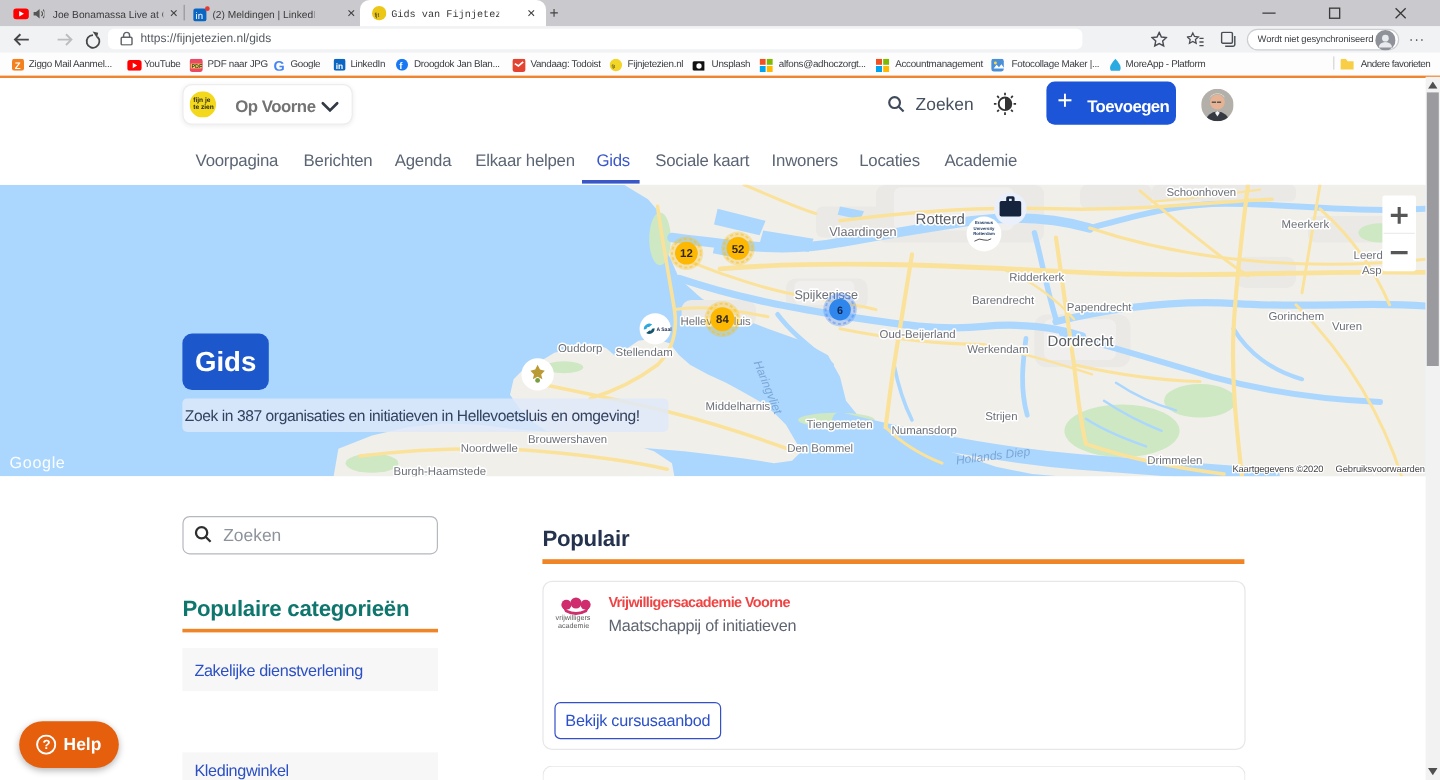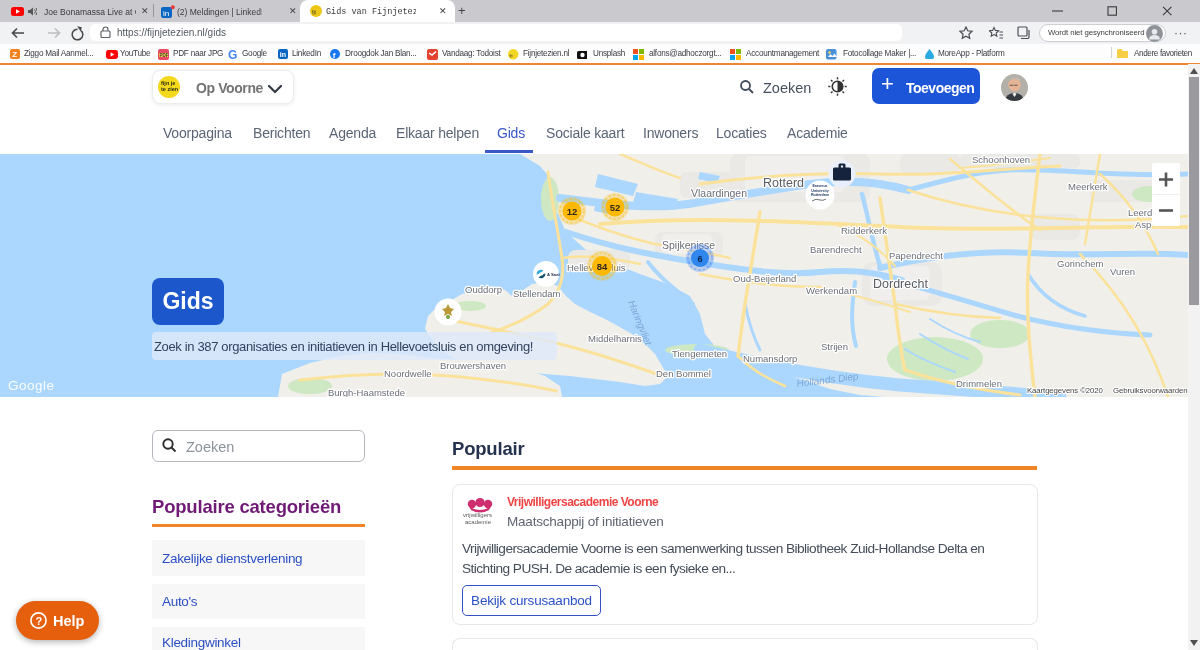--- a/index.html
+++ b/index.html
@@ -422,44 +422,42 @@
 <div class="abs" style="left:152px;top:332px;width:405px;height:28px;background:rgba(222,233,250,.82);border-radius:4px;display:flex;align-items:center;padding-left:2px;font-size:13px;letter-spacing:-0.35px;color:#33425e;white-space:nowrap;">Zoek in 387 organisaties en initiatieven in Hellevoetsluis en omgeving!</div>
 
 <div id="content"></div>
 
 <div class="abs" style="left:152px;top:430px;width:213px;height:32px;border:1px solid #b4b8bf;border-radius:6px;background:#fff;"></div>
 <svg class="abs" style="left:162px;top:438px" width="15" height="15">
       <circle cx="6" cy="6" r="4.7" fill="none" stroke="#2e2e2e" stroke-width="1.9"></circle>
       <path d="M9.5 9.5 L13.5 13.5" stroke="#2e2e2e" stroke-width="1.9"></path>
     </svg>
 <div class="abs" style="left:186px;top:439px;font-size:14.5px;color:#8d939c;">Zoeken</div>
-<div class="abs" style="left:152px;top:496px;font-size:18.5px;letter-spacing:-0.2px;font-weight:bold;color:#701a75;">Populaire categorieën</div>
+<div class="abs" style="left:152px;top:496px;font-size:18.5px;letter-spacing:-0.2px;font-weight:bold;color:#0f766e;">Populaire categorieën</div>
 <div class="orange-u" style="left:152px;top:524px;width:213px;"></div>
 <div class="catrow" style="top:540px;height:36px;">Zakelijke dienstverlening</div>
-<div class="catrow" style="top:584px;height:35px;">Auto's</div>
 <div class="catrow" style="top:627px;height:23px;align-items:flex-start;padding-top:8px;">Kledingwinkel</div>
 
 <div class="abs" style="left:452px;top:438px;font-size:18.5px;letter-spacing:-0.2px;font-weight:bold;color:#25324e;">Populair</div>
 <div class="orange-u" style="left:452px;top:466px;width:585px;height:3.5px;"></div>
 <div class="abs" style="left:452px;top:484px;width:586px;height:141px;border:1px solid #e7e7e9;border-radius:8px;background:#fff;"></div>
 <div class="abs" style="left:452px;top:638px;width:586px;height:12px;border:1px solid #e7e7e9;border-radius:8px 8px 0 0;border-bottom:none;background:#fff;"></div>
 
 <svg class="abs" style="left:460px;top:496px" width="40" height="30">
  <g fill="#cf2d6e">
         <circle cx="12" cy="8" r="4.2"></circle>
         <circle cx="20" cy="6.5" r="4.6"></circle>
         <circle cx="28" cy="8" r="4.2"></circle>
         <path d="M8 8 q4 6 12 6 q8 0 12 -6 l-3 6 q-9 5 -18 0 z"></path>
       </g>
  <text x="3" y="21" font-size="6" fill="#5a5a5a">vrijwilligers</text>
       <text x="5" y="27.5" font-size="6" fill="#5a5a5a">academie</text>
 </svg>
 <div class="abs" style="left:507px;top:495px;font-size:12px;letter-spacing:-0.5px;font-weight:bold;color:#ef4444;">Vrijwilligersacademie Voorne</div>
 <div class="abs" style="left:507px;top:514px;font-size:13.5px;letter-spacing:-0.2px;color:#5f6570;">Maatschappij of initiatieven</div>
-<div class="abs" style="left:462px;top:539px;font-size:13.7px;letter-spacing:-0.55px;color:#454d59;line-height:19.5px;white-space:nowrap;">Vrijwilligersacademie Voorne is een samenwerking tussen Bibliotheek Zuid-Hollandse Delta en<br>Stichting PUSH. De academie is een fysieke en...</div>
 <div class="abs" style="left:462px;top:585px;width:139px;height:31px;border:1px solid #3350c8;border-radius:5px;display:flex;align-items:center;justify-content:center;font-size:13.5px;letter-spacing:-0.2px;color:#2b50c8;">Bekijk cursusaanbod</div>
 
 <div class="abs" style="left:16px;top:601px;width:83px;height:39px;background:#e55f0d;border-radius:20px;box-shadow:0 2px 6px rgba(0,0,0,.3);"></div>
 <svg class="abs" style="left:30px;top:612px" width="17" height="17">
       <circle cx="8.5" cy="8.5" r="7.6" fill="none" stroke="#fff" stroke-width="1.6"></circle>
       <text x="5.5" y="12.5" font-size="11" fill="#fff" font-weight="bold">?</text>
     </svg>
 <div class="abs" style="left:53px;top:613px;font-size:14.5px;font-weight:bold;color:#fff;text-align:center;">Help</div>
 
 <div id="sbar"></div>

